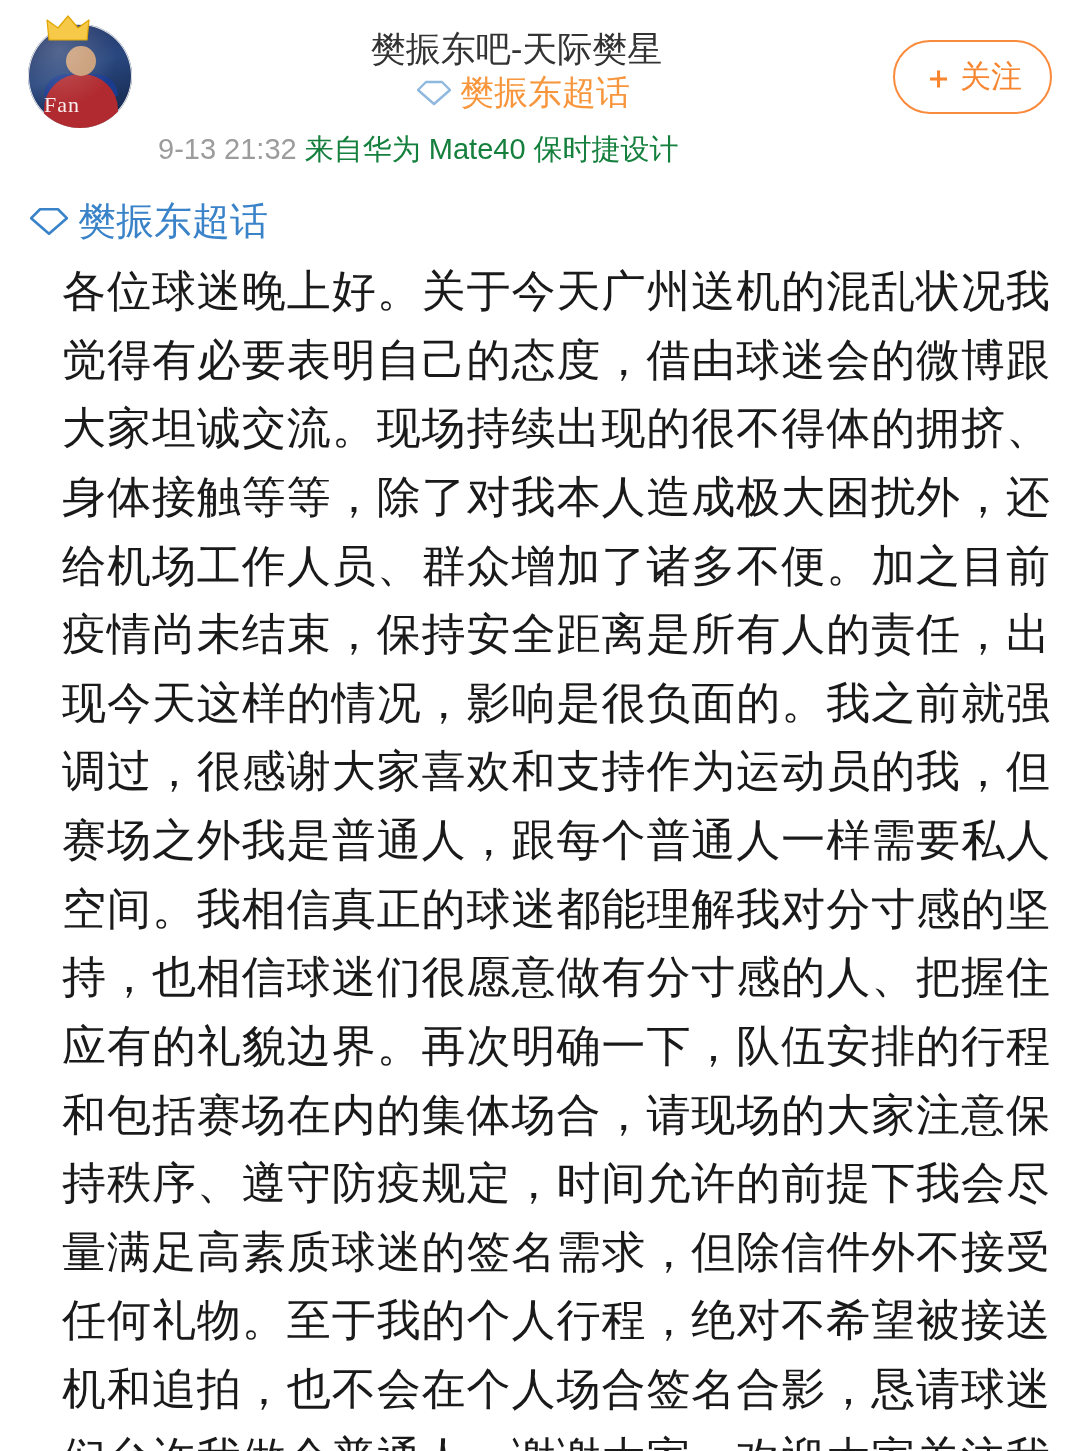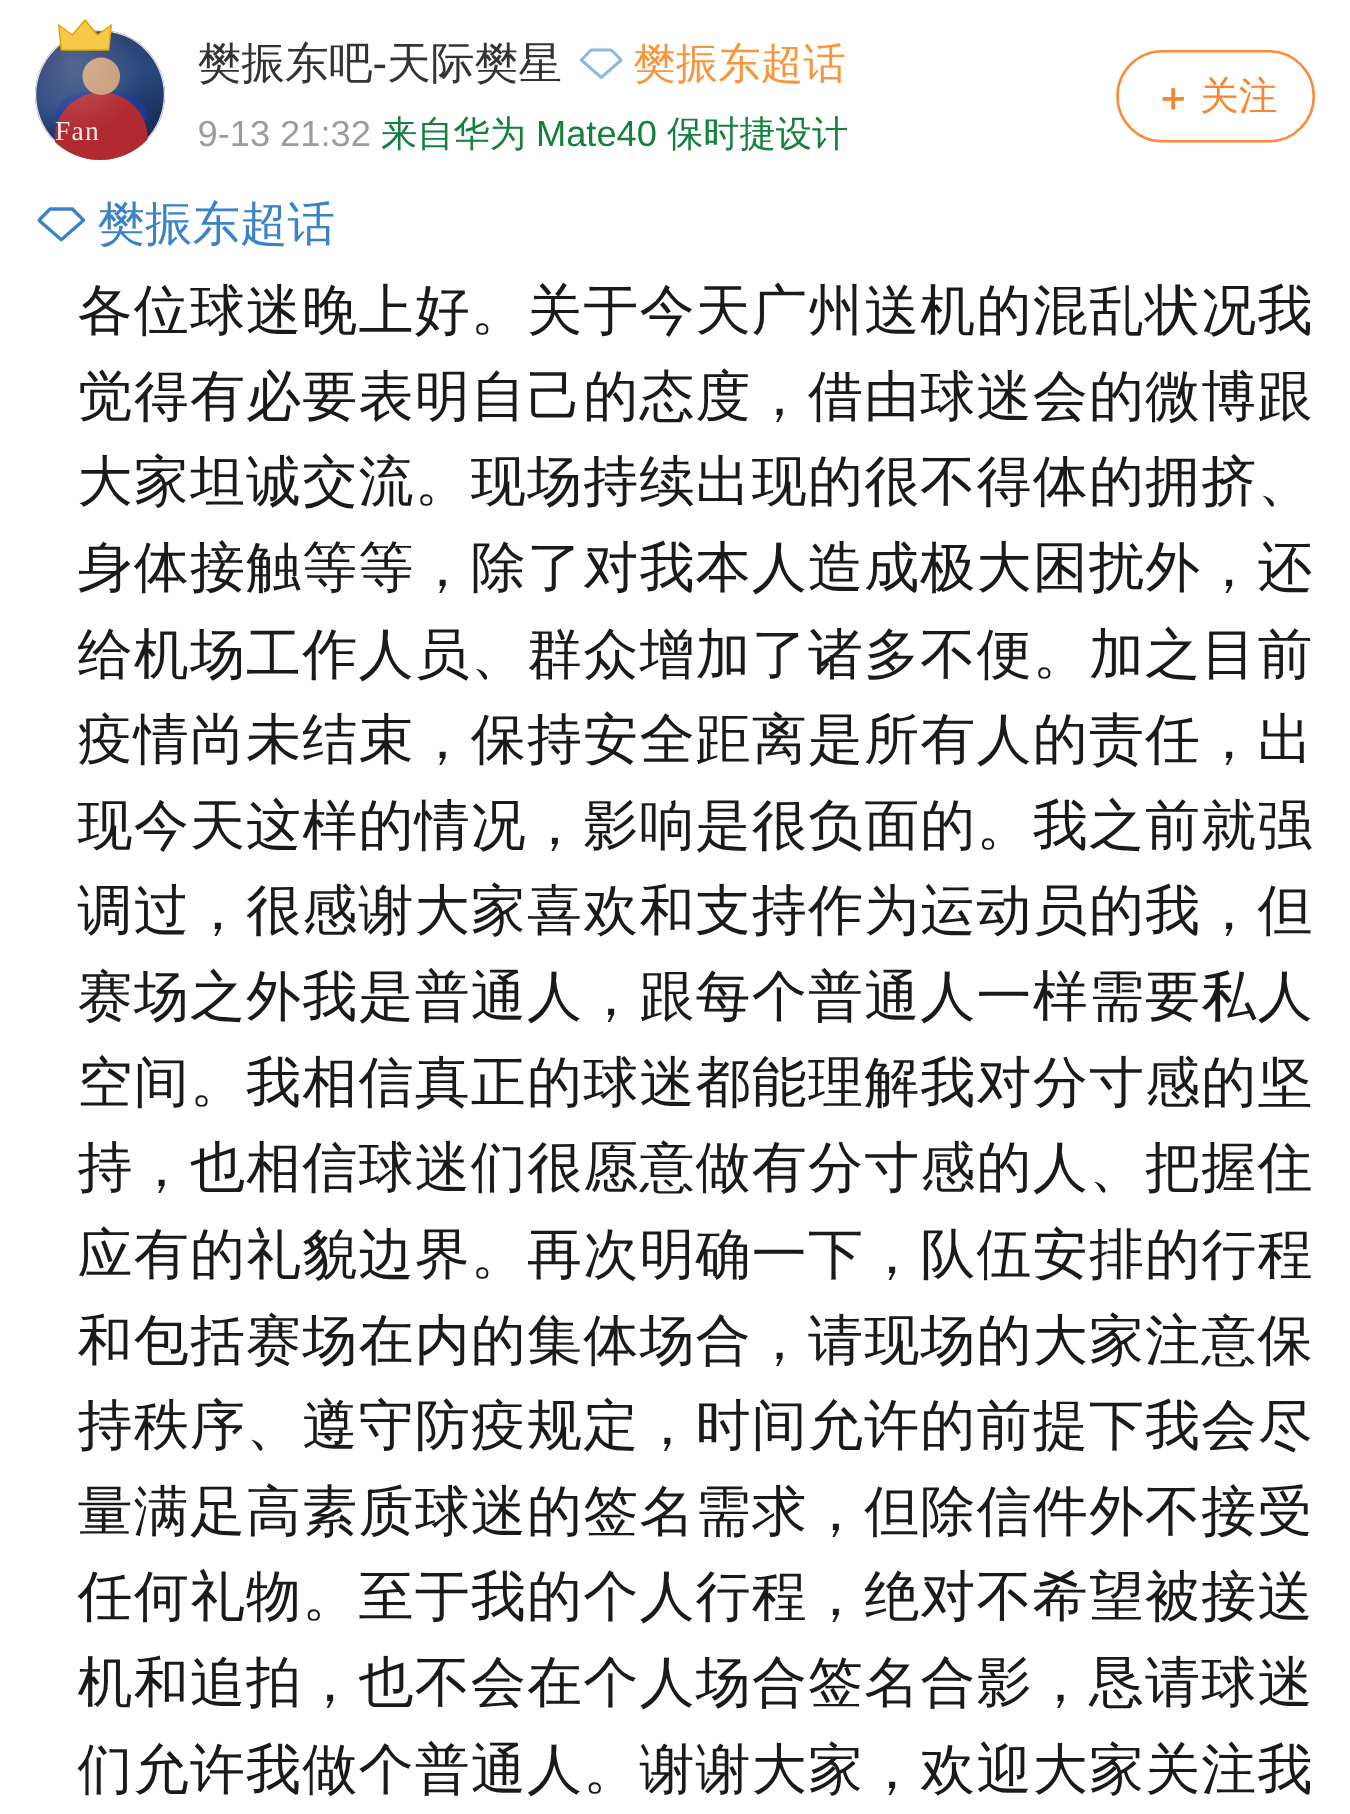--- a/index.html
+++ b/index.html
@@ -102,20 +102,21 @@
     flex: 1 1 auto;
     padding-left: 26px;
     padding-top: 10px;
     min-width: 0;
   }
   .name-row {
     display: flex;
     align-items: center;
     flex-wrap: nowrap;
     gap: 0;
+    flex-direction: column;
   }
   .nickname {
     font-size: 35px;
     color: #333333;
     line-height: 1.2;
     white-space: nowrap;
   }
   .topic-chip {
     display: inline-flex;
     align-items: center;

